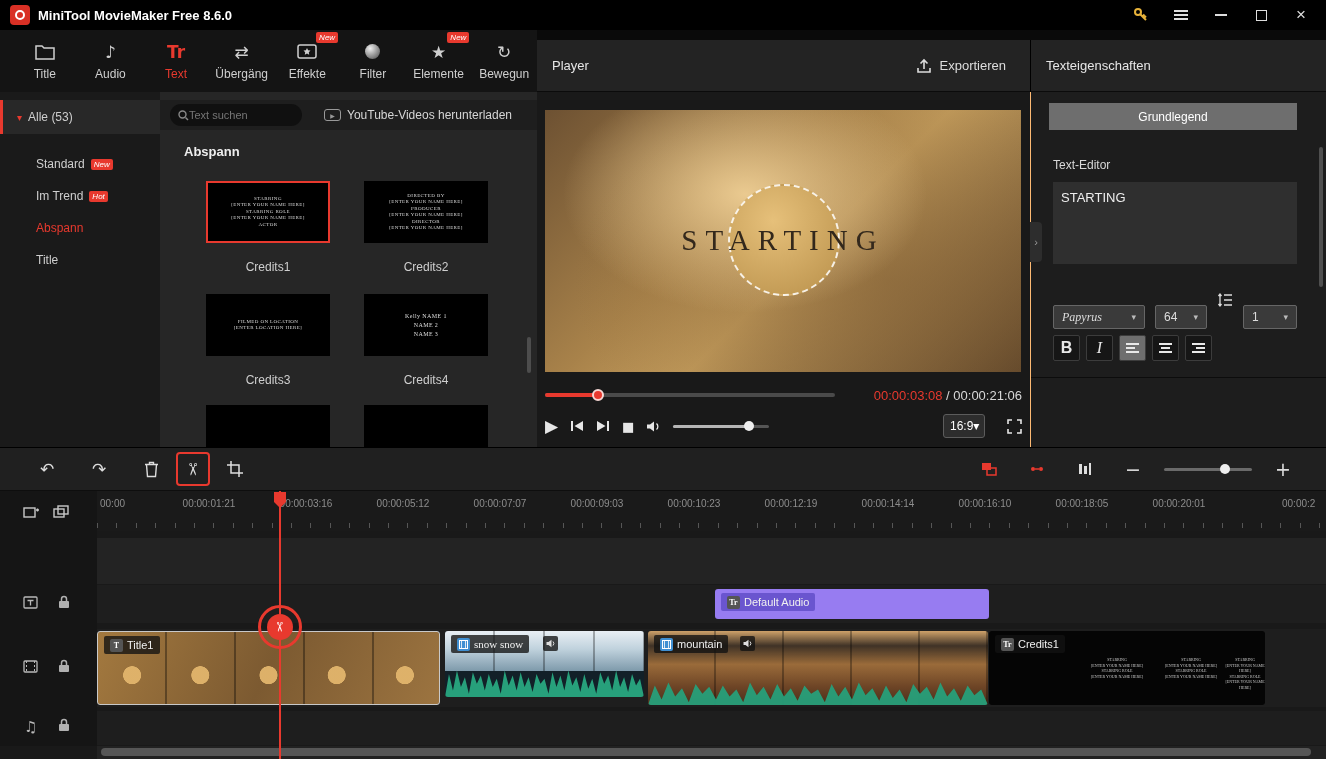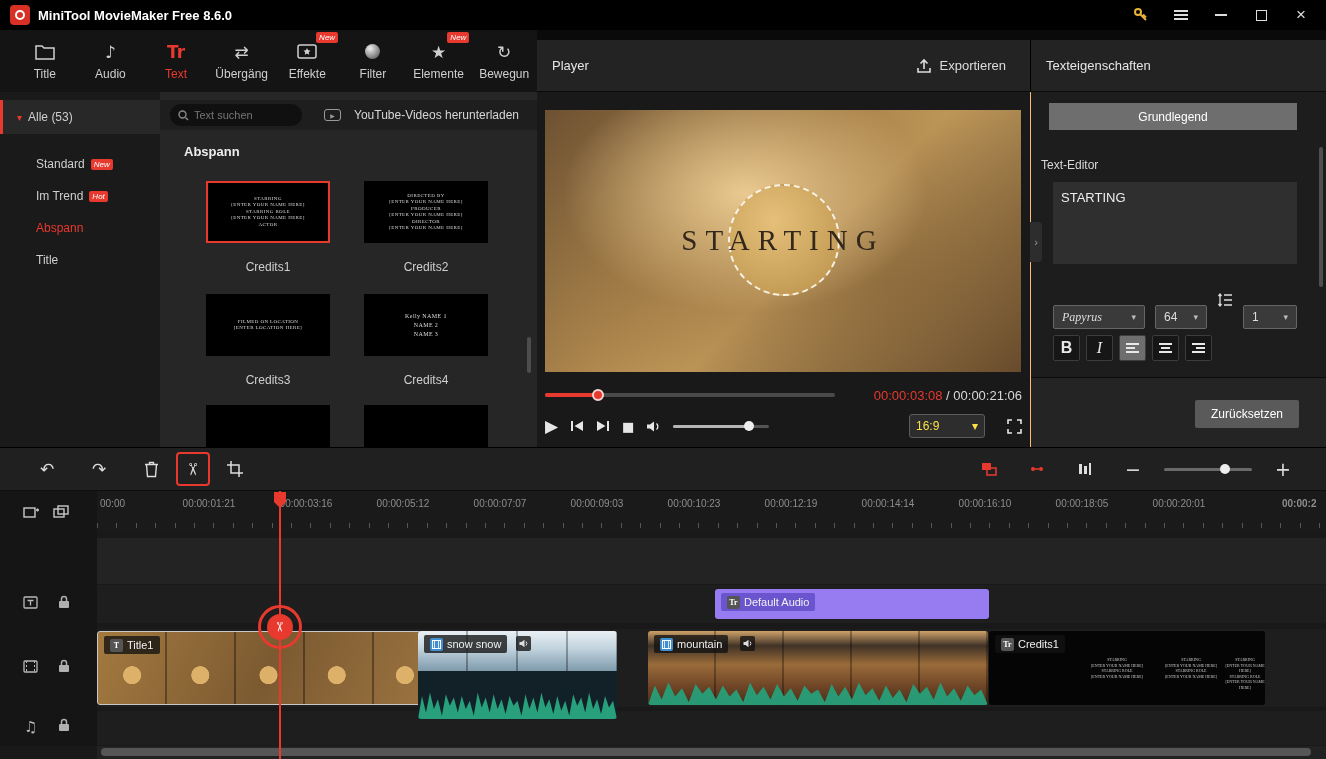--- a/index.html
+++ b/index.html
@@ -41,23 +41,23 @@
   #sidebar { left:0; top:92px; width:160px; height:355px; background:#1a1a1a; }
   .side-item { height:32px; display:flex; align-items:center; padding-left:36px; font-size:12px; color:#cfcfcf; cursor:pointer; position:relative; }
   .side-item.first { background:#282828; padding-left:14px; border-left:3px solid #e8392e; height:34px; }
   .side-item .chev { color:#e8392e; margin-right:6px; font-size:10px; }
   .side-item .sbadge { margin-left:6px; background:#e8392e; color:#fff; font-size:8px; font-style:italic; padding:1px 3px; border-radius:2px; }
   .side-item.sel { color:#e8392e; }
 
   
   #library { left:160px; top:92px; width:377px; height:355px; background:#262626; overflow:hidden; }
   #lib-top { position:absolute; left:0; top:8px; width:377px; height:30px; background:#1e1e1e; display:flex; align-items:center; }
-  #search-pill { margin-left:10px; width:132px; height:22px; background:#101010; border-radius:11px; display:flex; align-items:center; padding:0 8px; gap:5px; }
+  #search-pill { margin-left:10px; width:132px; height:22px; background:#101010; border-radius:11px; display:flex; align-items:center; padding:0 8px; }
   #search-pill input { background:transparent; border:none; outline:none; color:#aaa; font-size:11px; width:90px; }
-  #yt-row { margin-left:22px; display:flex; align-items:center; gap:13px; font-size:12px; color:#d6d6d6; cursor:pointer; }
+  #yt-row { margin-left:22px; display:flex; align-items:center; gap:6px; font-size:12px; color:#d6d6d6; cursor:pointer; }
   #yt-icon { width:17px; height:12px; border:1.5px solid #999; border-radius:3px; display:flex; align-items:center; justify-content:center; color:#999; font-size:6px; }
   #lib-section-title { position:absolute; left:24px; top:52px; font-size:13px; font-weight:bold; color:#eee; }
   .thumb { position:absolute; width:124px; height:62px; background:#000; display:flex; flex-direction:column; align-items:center; justify-content:center; cursor:pointer; overflow:hidden; }
   .thumb.selected { border:2px solid #e8392e; }
   .thumb .tprev { font-family:"Liberation Serif", serif; font-size:5px; line-height:6.5px; letter-spacing:.4px; color:#ddd; text-align:center; white-space:pre-line; }
   .tname { position:absolute; width:124px; text-align:center; font-size:12px; color:#cfcfcf; }
   #lib-scroll { position:absolute; right:6px; top:245px; width:4px; height:36px; background:#4d4d4d; border-radius:2px; }
 
   
   #player { left:537px; top:92px; width:493px; height:355px; background:#191919; }
@@ -76,30 +76,30 @@
   #progress-fill { position:absolute; left:0; top:0; height:4px; width:52px; background:#e8392e; border-radius:2px; }
   #progress-handle { position:absolute; left:47px; top:-4px; width:12px; height:12px; border-radius:50%; background:#e8392e; border:2px solid #f7d7d4; }
   #time-row { margin-left:auto; font-size:13px; }
   #time-cur { color:#e8392e; }
   #time-rest { color:#d8d8d8; }
   #controls { position:absolute; left:8px; top:320px; width:477px; height:28px; display:flex; align-items:center; gap:12px; }
   .pc { color:#e6e6e6; font-size:15px; cursor:pointer; display:flex; align-items:center; font-family:"DejaVu Sans", sans-serif; }
   #vol-track { position:relative; width:96px; height:3px; background:#555; border-radius:2px; }
   #vol-fill { position:absolute; width:76px; height:3px; background:#b5b5b5; border-radius:2px; }
   #vol-handle { position:absolute; left:71px; top:-4px; width:10px; height:10px; background:#eee; border-radius:50%; }
-  #ratio-box { margin-left:auto; width:76px; height:24px; background:#2d2d2d; border:1px solid #5c5c5c; border-radius:3px;
-    display:flex; align-items:center; justify-content:space-between; padding:0 6px; font-size:12px; color:#fde047; cursor:pointer; }
+  #ratio-box { margin-left:auto; width:42px; height:24px; background:#2d2d2d; border:1px solid #5c5c5c; border-radius:3px;
+    display:flex; align-items:center; justify-content:space-between; padding:0 6px; font-size:12px; color:#ffffff; cursor:pointer; }
   #collapse-handle { left:1030px; top:222px; width:12px; height:40px; background:#2d2d2d; border-radius:0 4px 4px 0;
     display:flex; align-items:center; justify-content:center; color:#999; font-size:11px; cursor:pointer; z-index:3; }
 
   
   #props { left:1030px; top:92px; width:296px; height:355px; background:#1d1d1d; border-left:1px solid #fdba74; }
   #btn-grundlegend { position:absolute; left:18px; top:11px; width:248px; height:27px; background:#6e6e6e; color:#fff;
     font-size:12px; display:flex; align-items:center; justify-content:center; cursor:pointer; }
-  #editor-label { position:absolute; left:10px; top:66px; font-size:12px; color:#d8d8d8; }
+  #editor-label { position:absolute; left:22px; top:66px; font-size:12px; color:#d8d8d8; }
   #text-editor { position:absolute; left:22px; top:90px; width:244px; height:82px; background:#2f2f2f; border:none; resize:none;
     color:#eee; font-size:13px; padding:8px; outline:none; font-family:"Liberation Sans", sans-serif; }
   .ddl { position:absolute; height:24px; background:#3a3a3a; border:1px solid #666; border-radius:2px;
     display:flex; align-items:center; justify-content:space-between; padding:0 8px; font-size:12px; color:#ddd; cursor:pointer;margin-top:16px; }
   .ddl .dchev { font-size:9px; color:#bbb; margin-left:4px; }
   .fmt { position:absolute; width:27px; height:26px; background:#161616; border:1px solid #3c3c3c; border-radius:2px;
     display:flex; align-items:center; justify-content:center; color:#e8e8e8; cursor:pointer; }
   .fmt.active { background:#6e6e6e; }
   .alines i { display:block; height:2px; background:#e8e8e8; margin:2px 0; }
   #props-divider { position:absolute; left:0; top:285px; width:296px; height:1px; background:#0c0c0c; }
@@ -421,23 +421,20 @@
   </div>
   <div class="fmt" style="left:154px; top:243px;">
     <span class="alines">
         <i style="width:13px;"></i>
         <i style="width:9px; margin-left:4px;"></i>
         <i style="width:13px;"></i>
       </span>
   </div>
 
   <div id="props-divider"></div>
-  <div id="props-footer">
-    <div id="btn-reset">Zurücksetzen</div>
-  </div>
   <div id="props-scroll"></div>
 </div>
 
 <div class="abs" id="timeline">
 
   <div id="tl-toolbar">
     <span class="tool" style="margin-left:30px;">↶</span>
     <span class="tool" style="margin-left:18px;">↷</span>
     <span class="tool" style="margin-left:18px;">
       <svg width="15" height="17" viewBox="0 0 15 17">
@@ -489,21 +486,21 @@
     <span class="rl" style="left:209px;">00:00:03:16</span>
     <span class="rl" style="left:306px;">00:00:05:12</span>
     <span class="rl" style="left:403px;">00:00:07:07</span>
     <span class="rl" style="left:500px;">00:00:09:03</span>
     <span class="rl" style="left:597px;">00:00:10:23</span>
     <span class="rl" style="left:694px;">00:00:12:19</span>
     <span class="rl" style="left:791px;">00:00:14:14</span>
     <span class="rl" style="left:888px;">00:00:16:10</span>
     <span class="rl" style="left:985px;">00:00:18:05</span>
     <span class="rl" style="left:1082px;">00:00:20:01</span>
-    <span class="rl flush" style="left:1185px;font-weight:bold;">00:00:2</span>
+    <span class="rl flush" style="left:1185px;">00:00:2</span>
     <div id="ticks"></div>
   </div>
 
   <span class="hd-ic" style="left:22px; top:57px; width:18px; height:16px;">
     <svg width="17" height="15" viewBox="0 0 17 15">
         <rect x="1" y="3" width="11" height="9" fill="none" stroke="#c9c9c9" stroke-width="1.4"></rect>
         <path d="M13 5h3M14.5 3.5v3" stroke="#c9c9c9" stroke-width="1.4"></path>
       </svg>
   </span>
   <span class="hd-ic" style="left:52px; top:57px; width:18px; height:16px;">
@@ -565,21 +562,21 @@
           radial-gradient(circle 15px at 70% 60%, rgba(226,181,108,.95) 0 58%, transparent 62%),
           radial-gradient(circle 15px at 90% 60%, rgba(226,181,108,.95) 0 58%, transparent 62%),
           repeating-linear-gradient(90deg, transparent 0 67px, rgba(0,0,0,.35) 67px 69px),
           linear-gradient(115deg, #a3793f 0%, #7c5a31 50%, #9c7440 100%);">
     <span class="cliplabel">
       <span class="cicon text">T</span>
       <span>Title1</span>
     </span>
   </div>
 
-  <div class="clip" style="left:418px; top:184px; width:199px; height:88px; background:#122028;">
+  <div class="clip" style="left:445px; top:184px; width:199px; height:66px; background:#122028;font-family:Liberation Serif, serif;">
     <div style="position:absolute; left:0; top:0; width:100%; height:40px;
          background:
            repeating-linear-gradient(90deg, transparent 0 48px, rgba(0,0,0,.3) 48px 50px),
            linear-gradient(180deg,#e9eff4 0%,#c0d2dd 45%,#7e9aab 100%);"></div>
     <span class="cliplabel">
       <span class="cicon film">
         <svg width="9" height="9" viewBox="0 0 9 9">
             <rect x="0.5" y="0.5" width="8" height="8" fill="none" stroke="#fff" stroke-width="1"></rect>
             <path d="M2.5 .5v8M6.5 .5v8" stroke="#fff" stroke-width=".8"></path>
           </svg>

